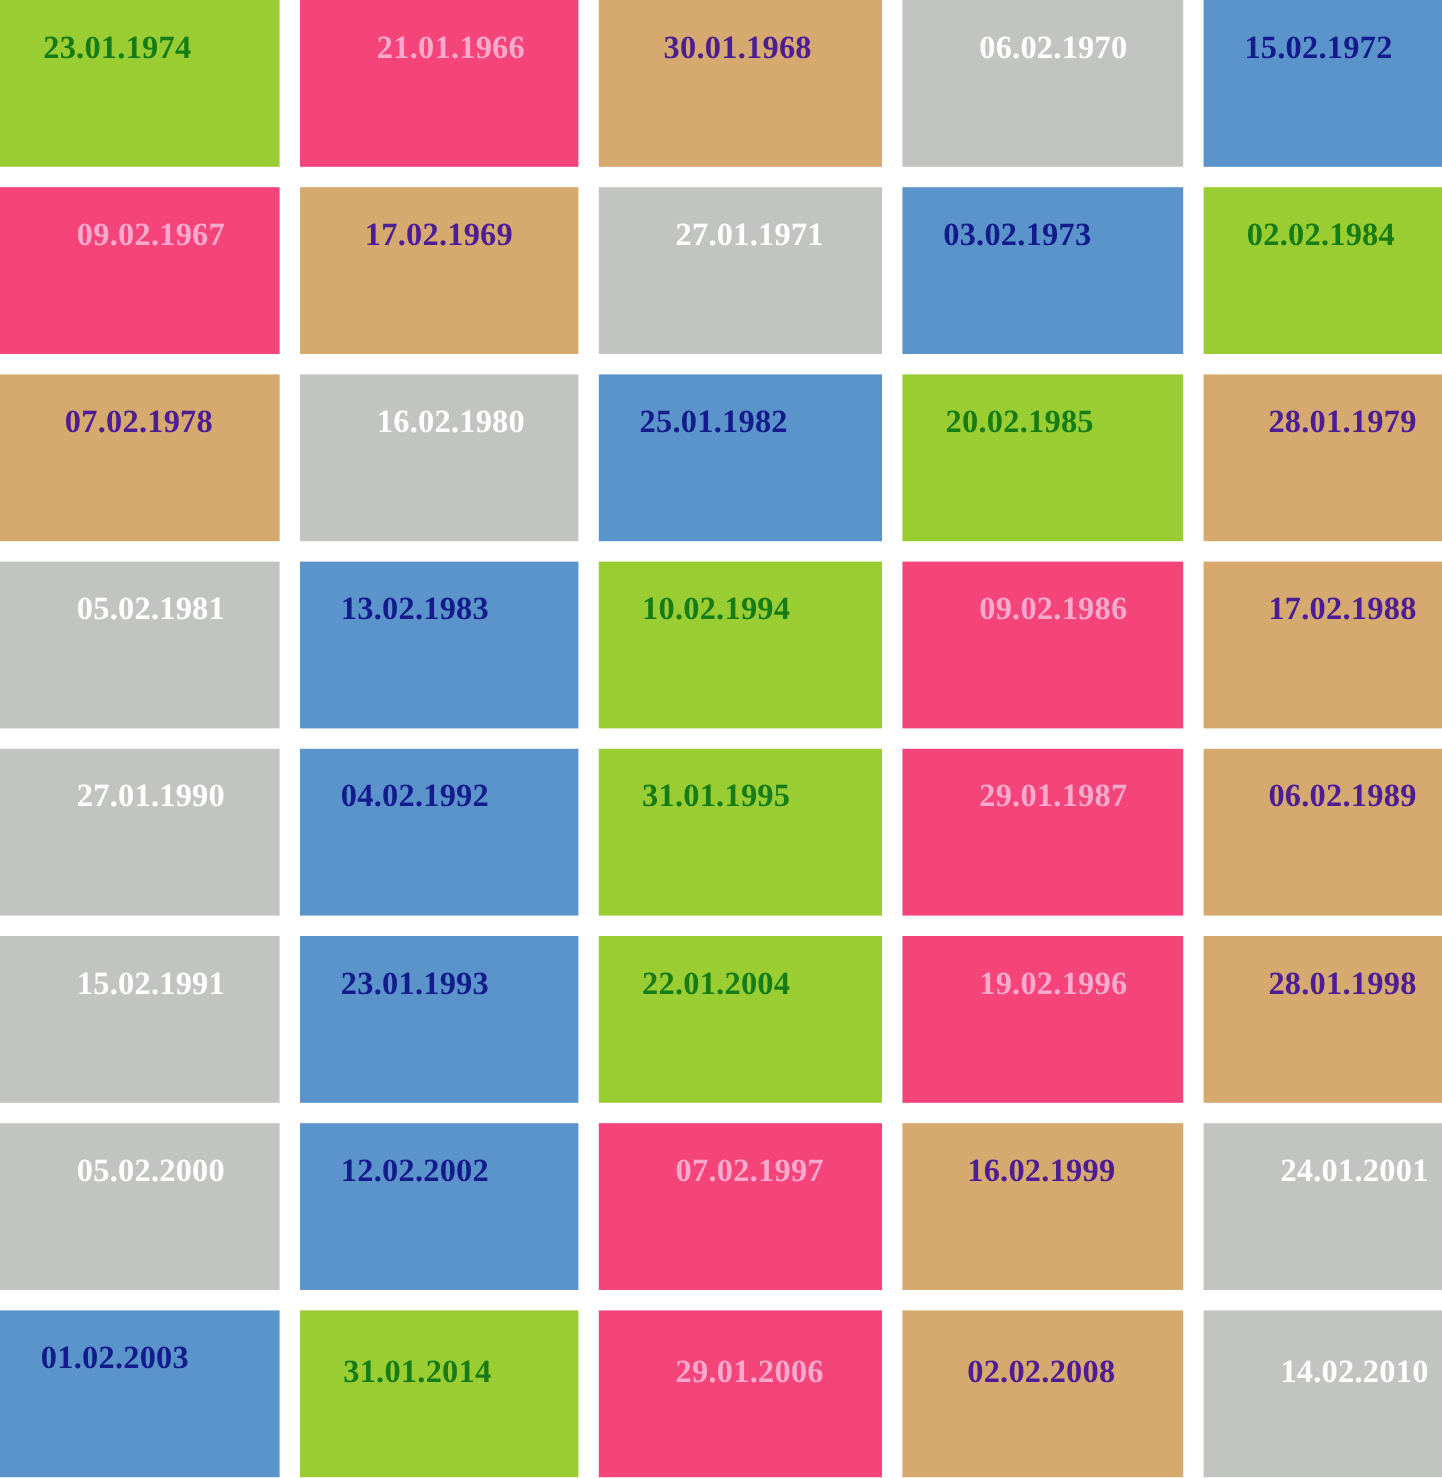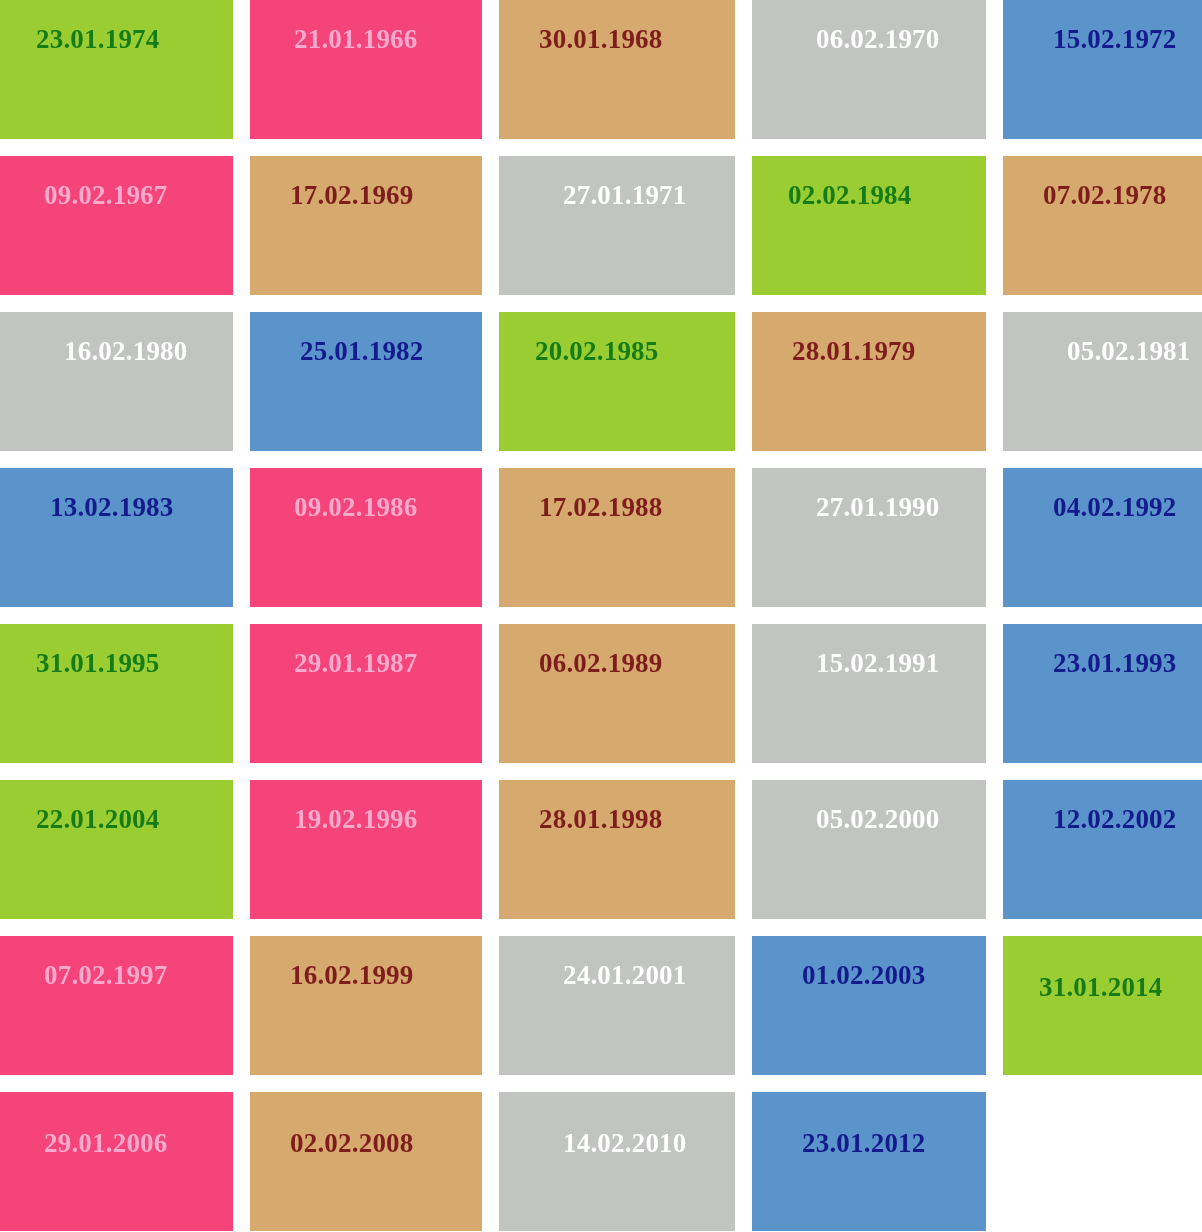--- a/index.html
+++ b/index.html
@@ -41,30 +41,30 @@
     padding-top: 26px;
     padding-left: 34px;
     line-height: 1.0;
     text-rendering: optimizeLegibility;
   }
   
   .col-green        { background: #9ACD32; }
   .col-green .date  { color: #167d16; padding-left: 36px; }
   
   .col-pink         { background: #F4447A; }
-  .col-pink .date   { color: #FBA9CC; padding-left: 44px; }
+  .col-pink .date   { color: #FBA9CC; padding-left: 64px; }
   
   .col-tan          { background: #D6A96E; }
-  .col-tan .date    { color: #7f1d1d; padding-left: 40px; }
+  .col-tan .date    { color: #4c1d95; padding-left: 54px; }
   
   .col-gray         { background: #C2C4C2; }
   .col-gray .date   { color: #FFFFFF; padding-left: 64px; }
   
   .col-blue         { background: #5B94CB; }
-  .col-blue .date   { color: #141B8C; padding-left: 34px; margin-left: 16px; }
+  .col-blue .date   { color: #141B8C; padding-left: 34px; }
 
   
   .row-last .date { padding-top: 38px; font-family: Liberation Serif, serif; }
 </style>
 </head>
 <body>
 
 <div id="grid">
     <div class="cell col-green">
       <span class="date">23.01.1974</span>
@@ -83,20 +83,23 @@
     </div>
     <div class="cell col-pink">
       <span class="date">09.02.1967</span>
     </div>
     <div class="cell col-tan">
       <span class="date">17.02.1969</span>
     </div>
     <div class="cell col-gray">
       <span class="date">27.01.1971</span>
     </div>
+    <div class="cell col-blue">
+      <span class="date">03.02.1973</span>
+    </div>
     <div class="cell col-green">
       <span class="date">02.02.1984</span>
     </div>
     <div class="cell col-tan">
       <span class="date">07.02.1978</span>
     </div>
     <div class="cell col-gray">
       <span class="date">16.02.1980</span>
     </div>
     <div class="cell col-blue">
@@ -106,20 +109,23 @@
       <span class="date">20.02.1985</span>
     </div>
     <div class="cell col-tan">
       <span class="date">28.01.1979</span>
     </div>
     <div class="cell col-gray">
       <span class="date">05.02.1981</span>
     </div>
     <div class="cell col-blue">
       <span class="date">13.02.1983</span>
+    </div>
+    <div class="cell col-green">
+      <span class="date">10.02.1994</span>
     </div>
     <div class="cell col-pink">
       <span class="date">09.02.1986</span>
     </div>
     <div class="cell col-tan">
       <span class="date">17.02.1988</span>
     </div>
     <div class="cell col-gray">
       <span class="date">27.01.1990</span>
     </div>

